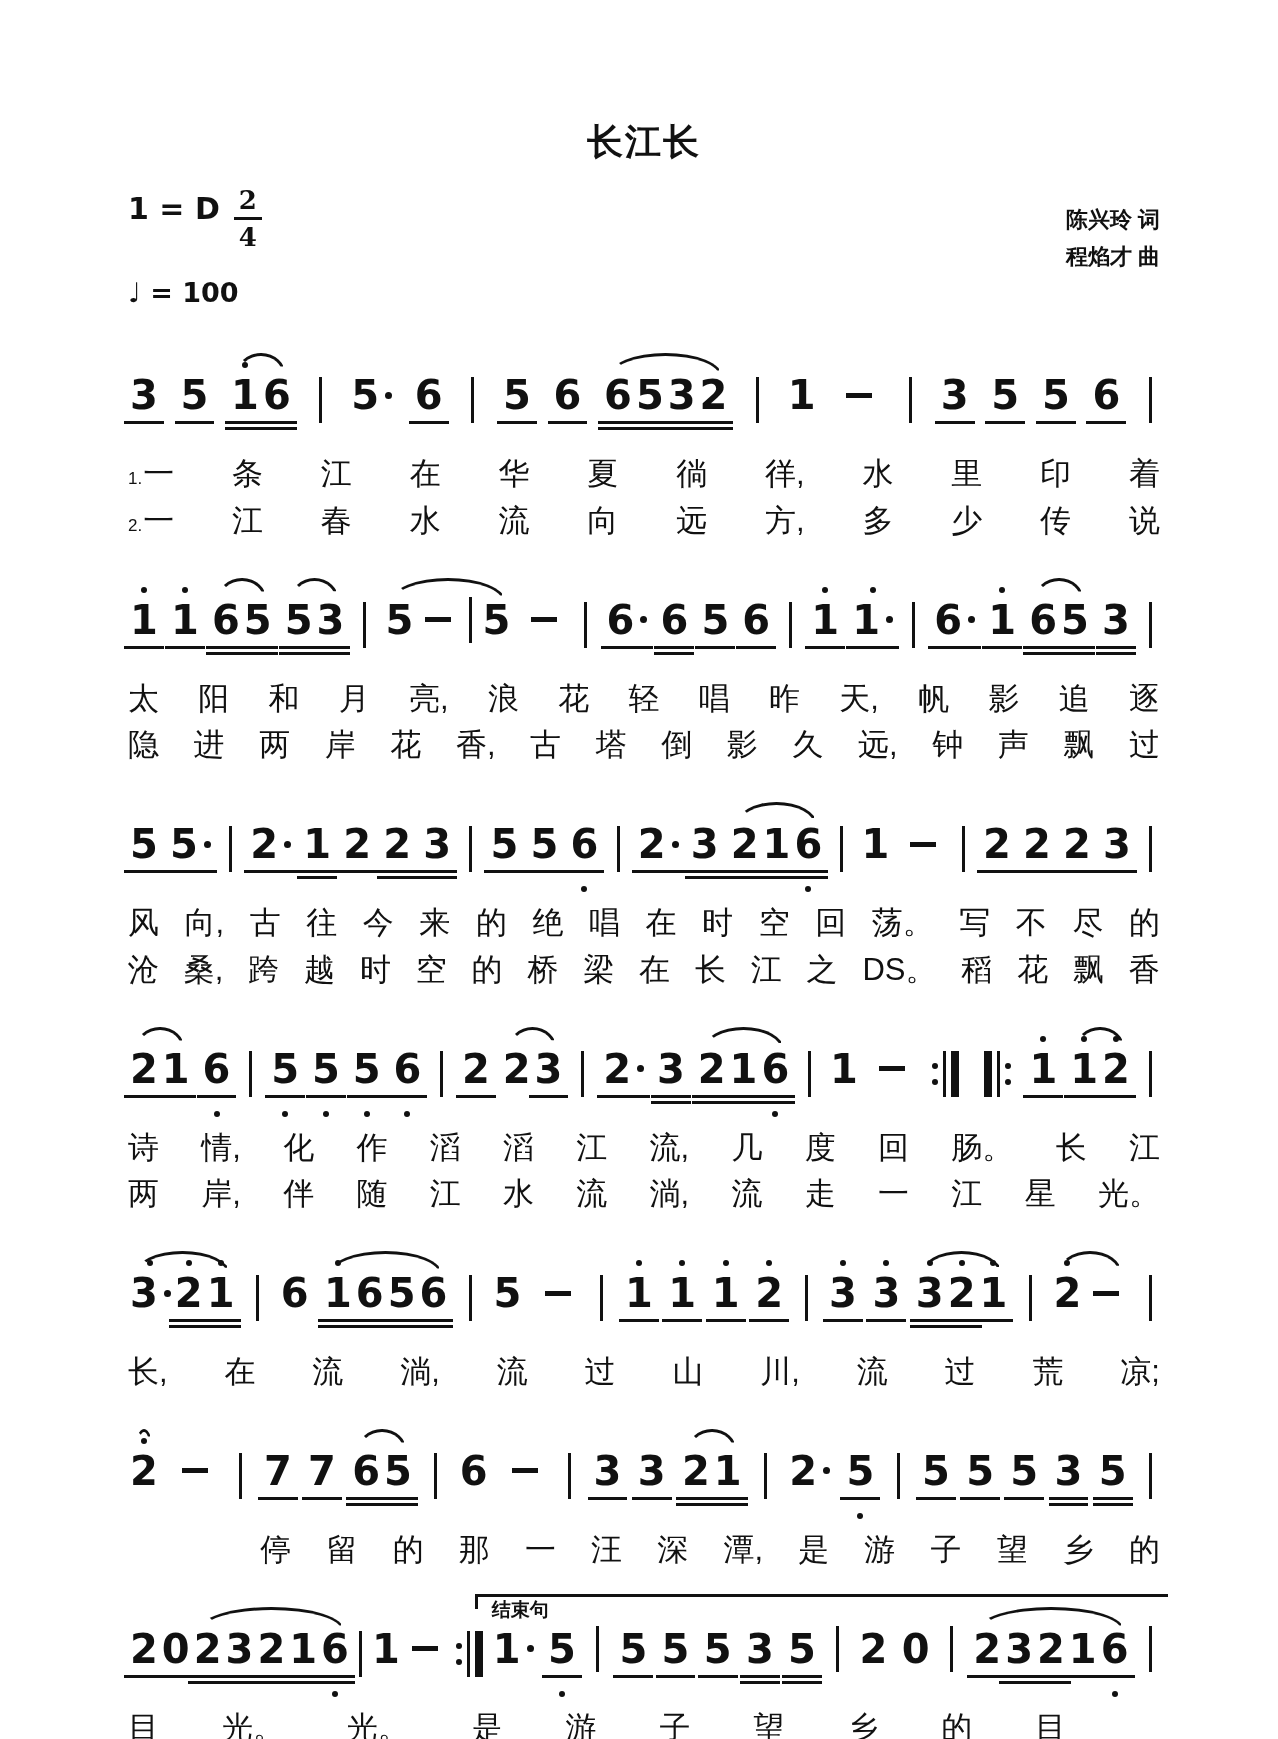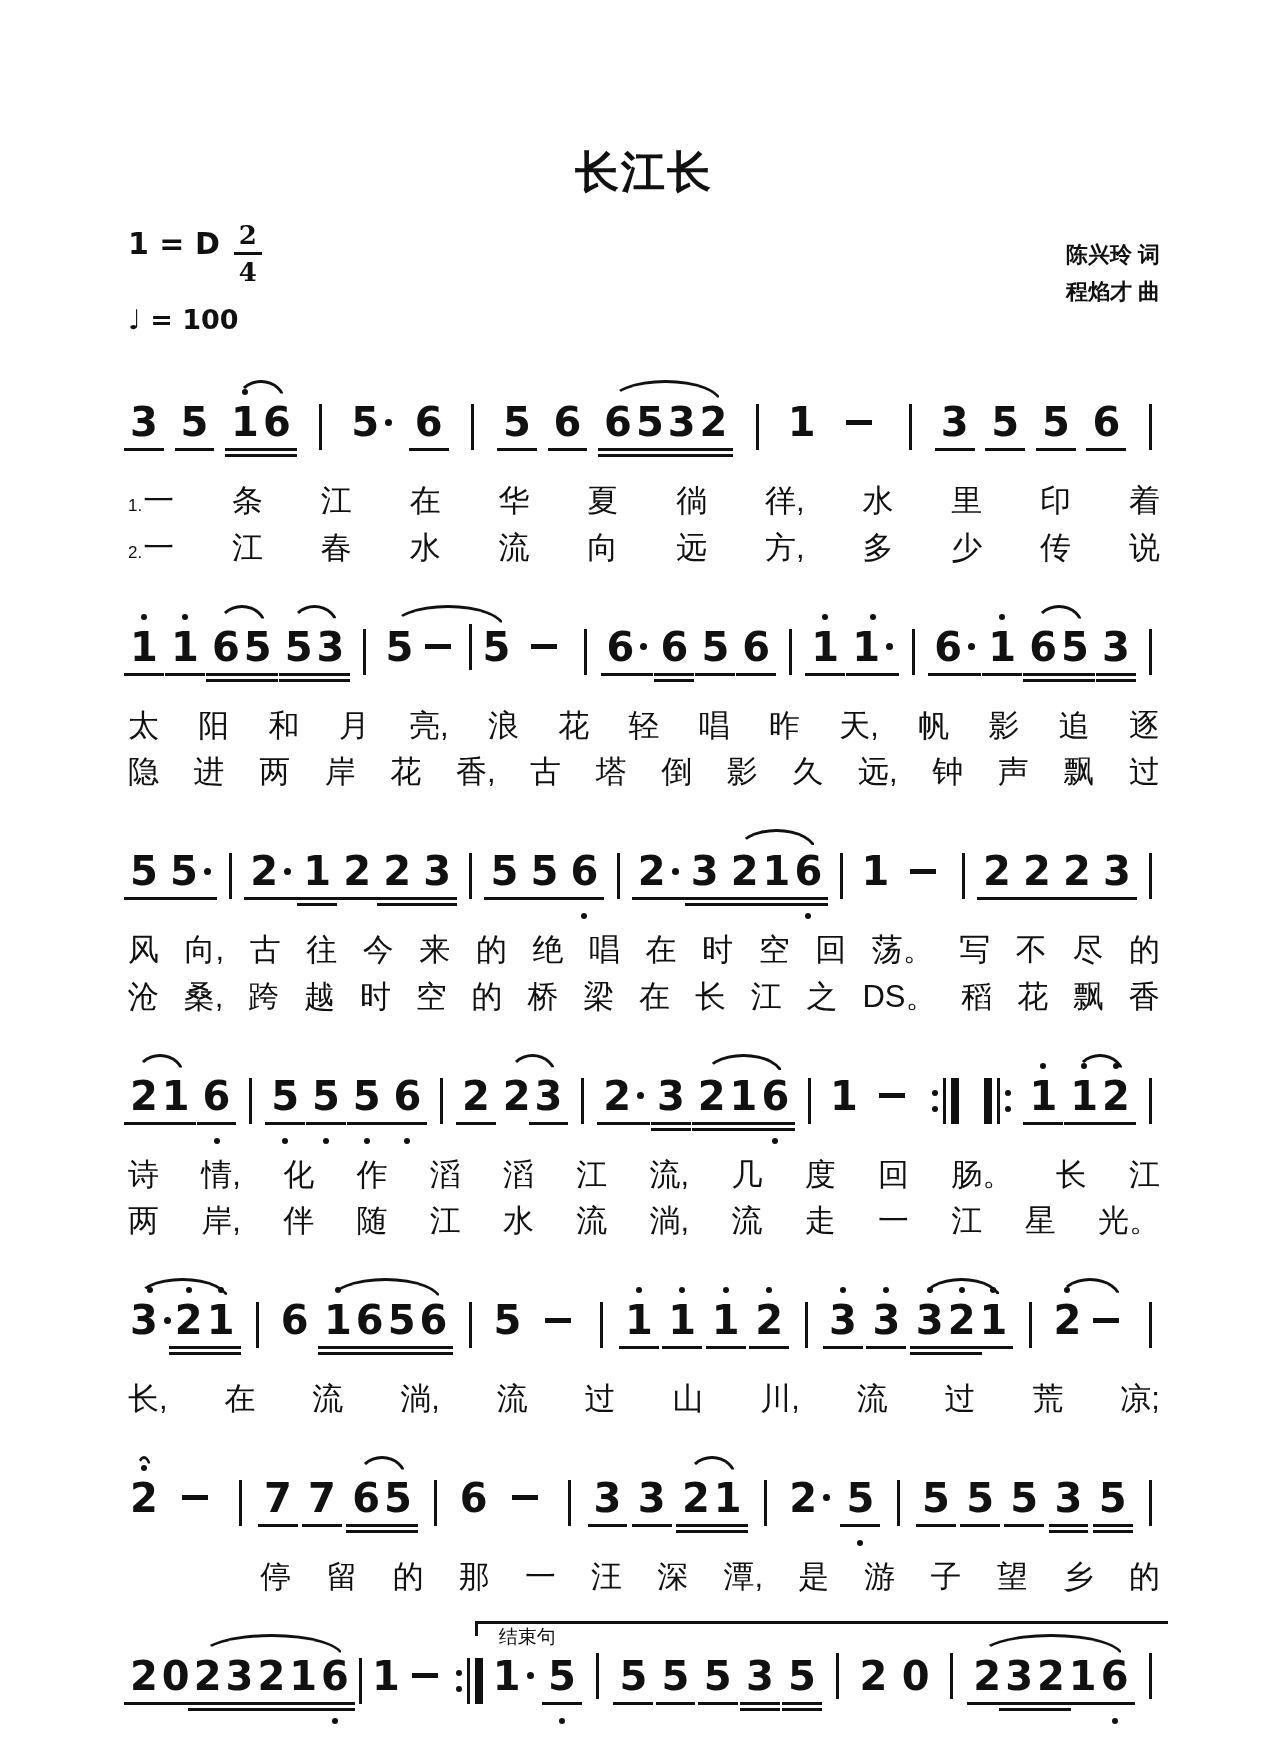--- a/index.html
+++ b/index.html
@@ -1,20 +1,20 @@
 <!DOCTYPE html>
 <html><head>
 <meta charset="utf-8">
 <style>
   html,body{margin:0;padding:0;background:#fff;color:#111;}
   body{width:1278px;min-height:1739px;position:relative;font-family:"Liberation Sans",sans-serif;}
   .page{padding:118px 118px 40px 128px;}
-  .title{text-align:center;font-size:44px;font-weight:600;letter-spacing:2px;margin-bottom:24px;margin-top:25px;}
+  .title{text-align:center;font-size:36px;font-weight:600;letter-spacing:2px;margin-bottom:24px;}
   .header-row{display:flex;justify-content:space-between;align-items:flex-start;margin-bottom:26px;}
-  .keyblock{display:flex;flex-direction:column;gap:4px;}
+  .keyblock{display:flex;flex-direction:column;gap:12px;}
   .keyline{display:flex;align-items:flex-start;font-weight:700;font-size:30px;font-family:"DejaVu Sans",sans-serif;}
   .frac{display:inline-flex;flex-direction:column;align-items:center;line-height:1;margin-left:14px;font:700 26px "DejaVu Serif",serif;margin-top:-6px;}
   .frac .num{border-bottom:3px solid #111;padding:0 5px 2px;}
   .frac .den{padding-top:2px;}
   .tempoline{font-weight:700;font-size:27px;font-family:"DejaVu Sans",sans-serif;margin-top:13px;}
   .credits{text-align:right;font-size:22px;line-height:1.7;margin-top:10px;font-weight:bold;}
   
   .sheet{width:1032px;}
   .system{margin-bottom:18px;}
   .notes-row{display:flex;justify-content:space-between;align-items:flex-end;padding-top:24px;}
@@ -31,21 +31,21 @@
   .bline{margin-top:14px;width:3px;height:46px;background:#111;}
   .bthick{margin-top:14px;width:8px;height:46px;background:#111;}
   .bdots{margin-top:14px;height:46px;display:flex;flex-direction:column;justify-content:center;gap:10px;}
   .bdots .odot{width:6px;height:6px;}
   .slur{display:inline-flex;position:relative;}
   .slur::before{content:"";position:absolute;top:-5px;left:7px;right:7px;height:17px;
      border:3px solid transparent;border-top:3px solid #111;border-radius:50% 50% 0 0/100% 100% 0 0;}
   .bracket1{display:inline-flex;position:relative;flex:1 1 auto;justify-content:space-between;}
   .bracket1::before{content:"";position:absolute;left:-16px;right:-8px;top:-18px;border-top:3px solid #111;}
   .bracket1::after{content:"";position:absolute;left:-16px;top:-18px;width:3px;height:15px;background:#111;}
-  .blabel{position:absolute;top:-15px;left:8px;font-size:19px;font-weight:400;}
+  .blabel{position:absolute;top:-15px;left:1px;font-size:19px;font-weight:700;}
   .lyrics{display:flex;justify-content:space-between;font-size:31px;margin-top:8px;line-height:1.25;}
   .syl{min-width:31px;text-align:center;white-space:nowrap;}
   .pfx{font-size:17px;margin-right:1px;vertical-align:baseline;}
 </style>
 </head>
 <body>
 
 <div class="page">
   <div class="title">长江长</div>
 

